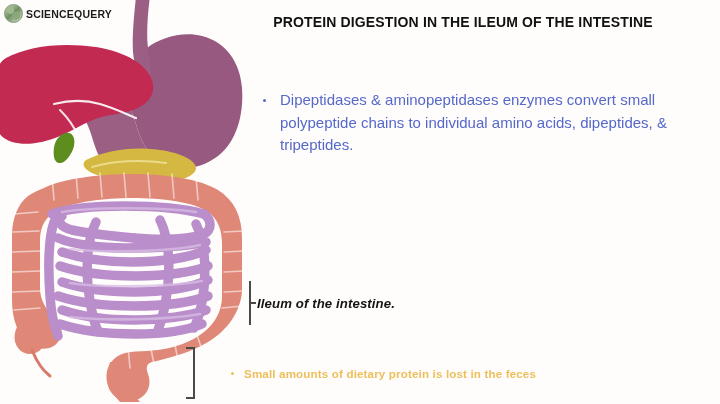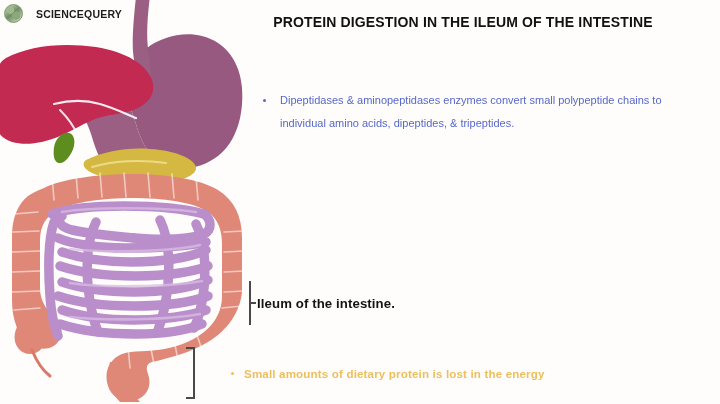--- a/index.html
+++ b/index.html
@@ -16,21 +16,21 @@
     font-family: "Liberation Sans", sans-serif;
   }
 
   
   #logo {
     position: absolute;
     left: 4px;
     top: 4px;
     display: flex;
     align-items: center;
-    gap: 13px;
+    gap: 3px;
     z-index: 40;
   }
   #logo .mark {
     width: 19px;
     height: 19px;
     border-radius: 50%;
     background:
       radial-gradient(circle at 32% 30%, #9fb98f 0 22%, transparent 23%),
       radial-gradient(circle at 66% 62%, #8aa87a 0 26%, transparent 27%),
       linear-gradient(140deg, #cfe0c4 0%, #6f8e63 48%, #d8e6d0 100%);
@@ -62,21 +62,21 @@
   
   #body-bullets {
     position: absolute;
     left: 258px;
     top: 89px;
     width: 452px;
     margin: 0;
     padding: 0;
     list-style: none;
     color: #5668c9;
-    font-size: 11px;
+    font-size: 15px;
     line-height: 22.5px;
   }
   #body-bullets li {
     position: relative;
     padding-left: 22px;
     margin-bottom: 0;
   }
   #body-bullets li .dot {
     position: absolute;
     left: 5px;
@@ -88,20 +88,21 @@
   }
 
   
   #ileum-callout {
     position: absolute;
     left: 249px;
     top: 281px;
     display: flex;
     align-items: center;
     z-index: 30;
+    font-style: italic;
   }
   #ileum-callout .vbar {
     width: 1.6px;
     height: 44px;
     background: #4a4a4a;
   }
   #ileum-callout .tick {
     width: 6px;
     height: 1.6px;
     background: #4a4a4a;
@@ -297,16 +298,16 @@
     <div class="label">Ileum of the intestine.</div>
   </div>
 
   <div id="feces-callout">
     <div class="bracket">
       <div class="arm top"></div>
       <div class="spine"></div>
       <div class="arm bottom"></div>
     </div>
     <div class="fdot"></div>
-    <div class="ftext">Small amounts of dietary protein is lost in the energy</div>
+    <div class="ftext">Small amounts of dietary protein is lost in the feces</div>
   </div>
 
 </div>
 
 </body></html>

